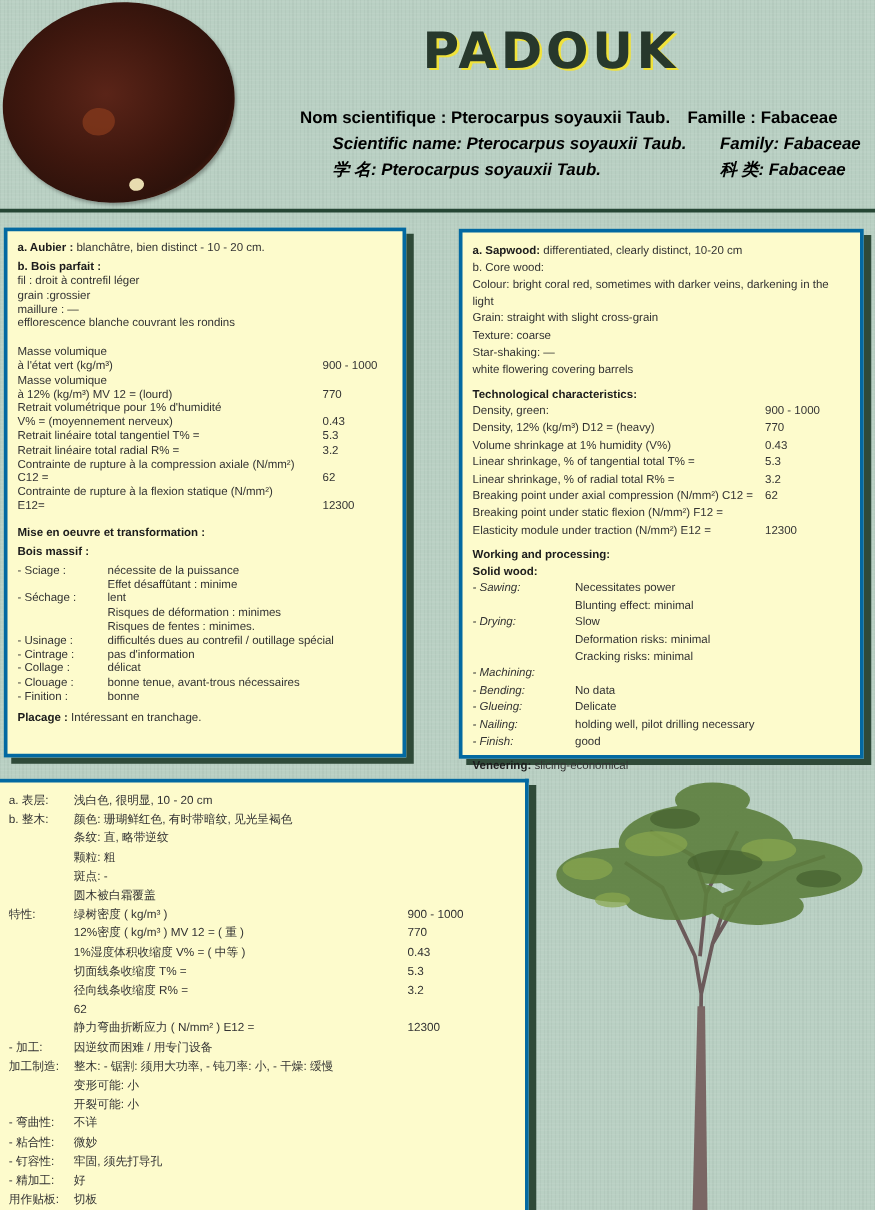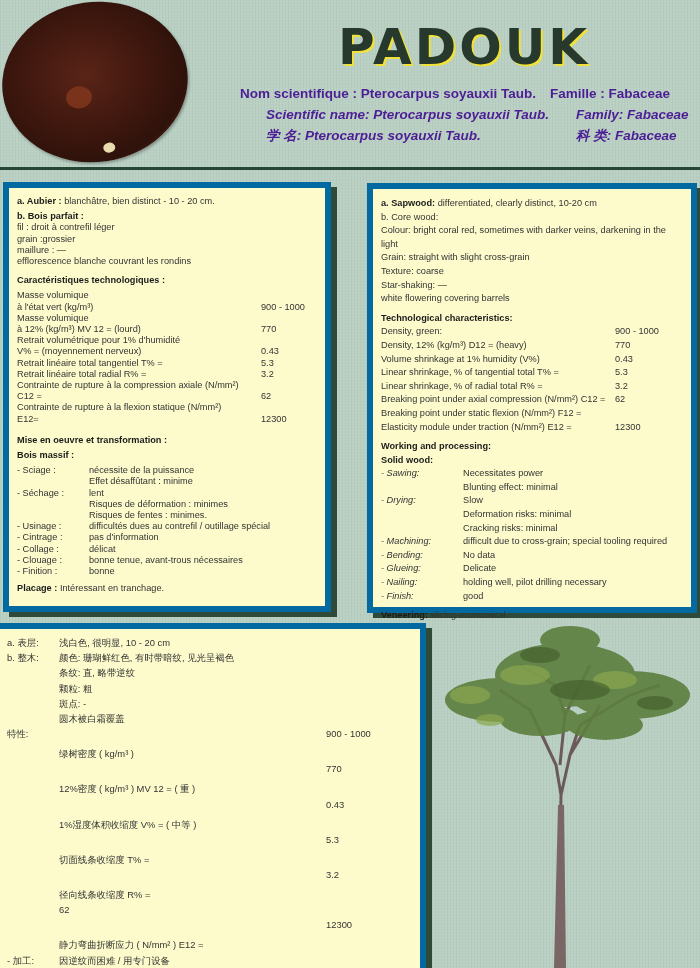--- a/index.html
+++ b/index.html
@@ -6,43 +6,43 @@
   body{width:700px;height:968px;position:relative;overflow:hidden;
     background:#b9d0c3;
     background-image:repeating-linear-gradient(0deg,rgba(255,255,255,0.05) 0 1px,transparent 1px 3px),
                      repeating-linear-gradient(90deg,rgba(0,0,0,0.03) 0 1px,transparent 1px 3px);
     font-family:"Liberation Sans",sans-serif;color:#2a2a2a;}
   .log{position:absolute;left:2px;top:2px;width:186px;height:160px;border-radius:50%;
     background:radial-gradient(ellipse at 45% 45%,#5a2418 0%,#3e170e 45%,#2e120b 70%,#6b2a14 86%,#c4622a 92%,#d87434 96%,#b04e1e 100%);
     transform:rotate(-8deg);box-shadow:1px 2px 3px rgba(0,0,0,0.3);}
   .log .knot{position:absolute;left:62px;top:82px;width:26px;height:22px;border-radius:50%;background:#8a3c1c;opacity:.7;}
   .log .pin{position:absolute;left:92px;top:142px;width:12px;height:10px;border-radius:50%;background:#e8dcb0;}
-  .title{position:absolute;left:338px;top:18px;font-size:50px;font-weight:900;letter-spacing:3px;color:#27382c;
+  .title{position:absolute;left:338px;top:18px;font-size:40px;font-weight:900;letter-spacing:3px;color:#27382c;
     font-family:"DejaVu Sans",sans-serif;text-shadow:2px 2px 0 #f0e23a;}
-  .names{position:absolute;left:240px;top:83px;font-size:13.5px;font-weight:bold;color:#4c1d95;line-height:21px;}
+  .names{position:absolute;left:240px;top:83px;font-size:13.5px;font-weight:bold;color:#000000;line-height:21px;}
   .names .row{display:flex;}
   .names .l{width:310px;}
   .names .it{font-style:italic;margin-left:26px;}
   .hline{position:absolute;left:0;top:167px;width:700px;height:3px;background:#254634;}
-  .box{position:absolute;background:#fdfbcc;border:6px solid #0369a1;box-shadow:6px 5px 0 #2f4a38;font-size:9.2px;line-height:11.2px;color:#333;}
+  .box{position:absolute;background:#fdfbcc;border:3px solid #0369a1;box-shadow:6px 5px 0 #2f4a38;font-size:9.2px;line-height:11.2px;color:#333;}
   .box b{color:#1c1c1c;}
   .b1{left:3px;top:182px;width:316px;height:418px;}
   .b2{left:367px;top:183px;width:318px;height:418px;}
   .b3{left:0px;top:623px;width:420px;height:345px;border-left:none;}
   .pad{padding:8px 6px 0 8px;}
   .kv{display:flex;}
   .kv .k{flex:1;}
   .kv .v{width:58px;}
   .gap{height:4px;}
   .wr{display:flex;}
   .wr .k{width:72px;flex:none;}
   .wr2 .k{width:82px;font-style:italic;}
   .zh{padding:6px 6px 0 7px;font-size:9.4px;line-height:15.2px;}
   .zh .wr .k{width:52px;}
-  .zh .kv .k{flex:1;margin-top:20px;}
+  .zh .kv .k{flex:1;}
   .zh .kv .v{width:88px;}
   .tree{position:absolute;left:430px;top:615px;width:270px;height:353px;}
 </style>
 </head>
 <body>
 
 <div class="log">
   <div class="knot"></div>
   <div class="pin"></div>
 </div>
@@ -69,21 +69,20 @@
 <div class="box b1">
   <div class="pad">
     <div><b>a.  Aubier :</b><span> blanchâtre, bien distinct - 10 - 20 cm.</span></div>
     <div class="gap"></div>
     <div><b>b.  Bois parfait :</b></div>
     <div>fil : droit à contrefil léger</div>
     <div>grain :grossier</div>
     <div>maillure : —</div>
     <div>efflorescence blanche couvrant les rondins</div>
     <div class="gap" style="height:8px"></div>
-    <div><b>Caractéristiques technologiques :</b></div>
     <div class="gap"></div>
     <div>
         <div>Masse volumique</div>
         <div class="kv">
           <span class="k">à l'état vert (kg/m³)</span>
           <span class="v">900 - 1000</span>
         </div>
       </div>
     <div>
         <div>Masse volumique</div>
@@ -222,21 +221,20 @@
     <div class="wr wr2">
         <span class="k">- Drying:</span>
         <span>
           <div>Slow</div>
           <div>Deformation risks: minimal</div>
           <div>Cracking risks: minimal</div>
         </span>
       </div>
     <div class="wr wr2">
         <span class="k">- Machining:</span>
-        <span>difficult due to cross-grain; special tooling required</span>
       </div>
     <div class="wr wr2">
         <span class="k">- Bending:</span>
         <span>No data</span>
       </div>
     <div class="wr wr2">
         <span class="k">- Glueing:</span>
         <span>Delicate</span>
       </div>
     <div class="wr wr2">

